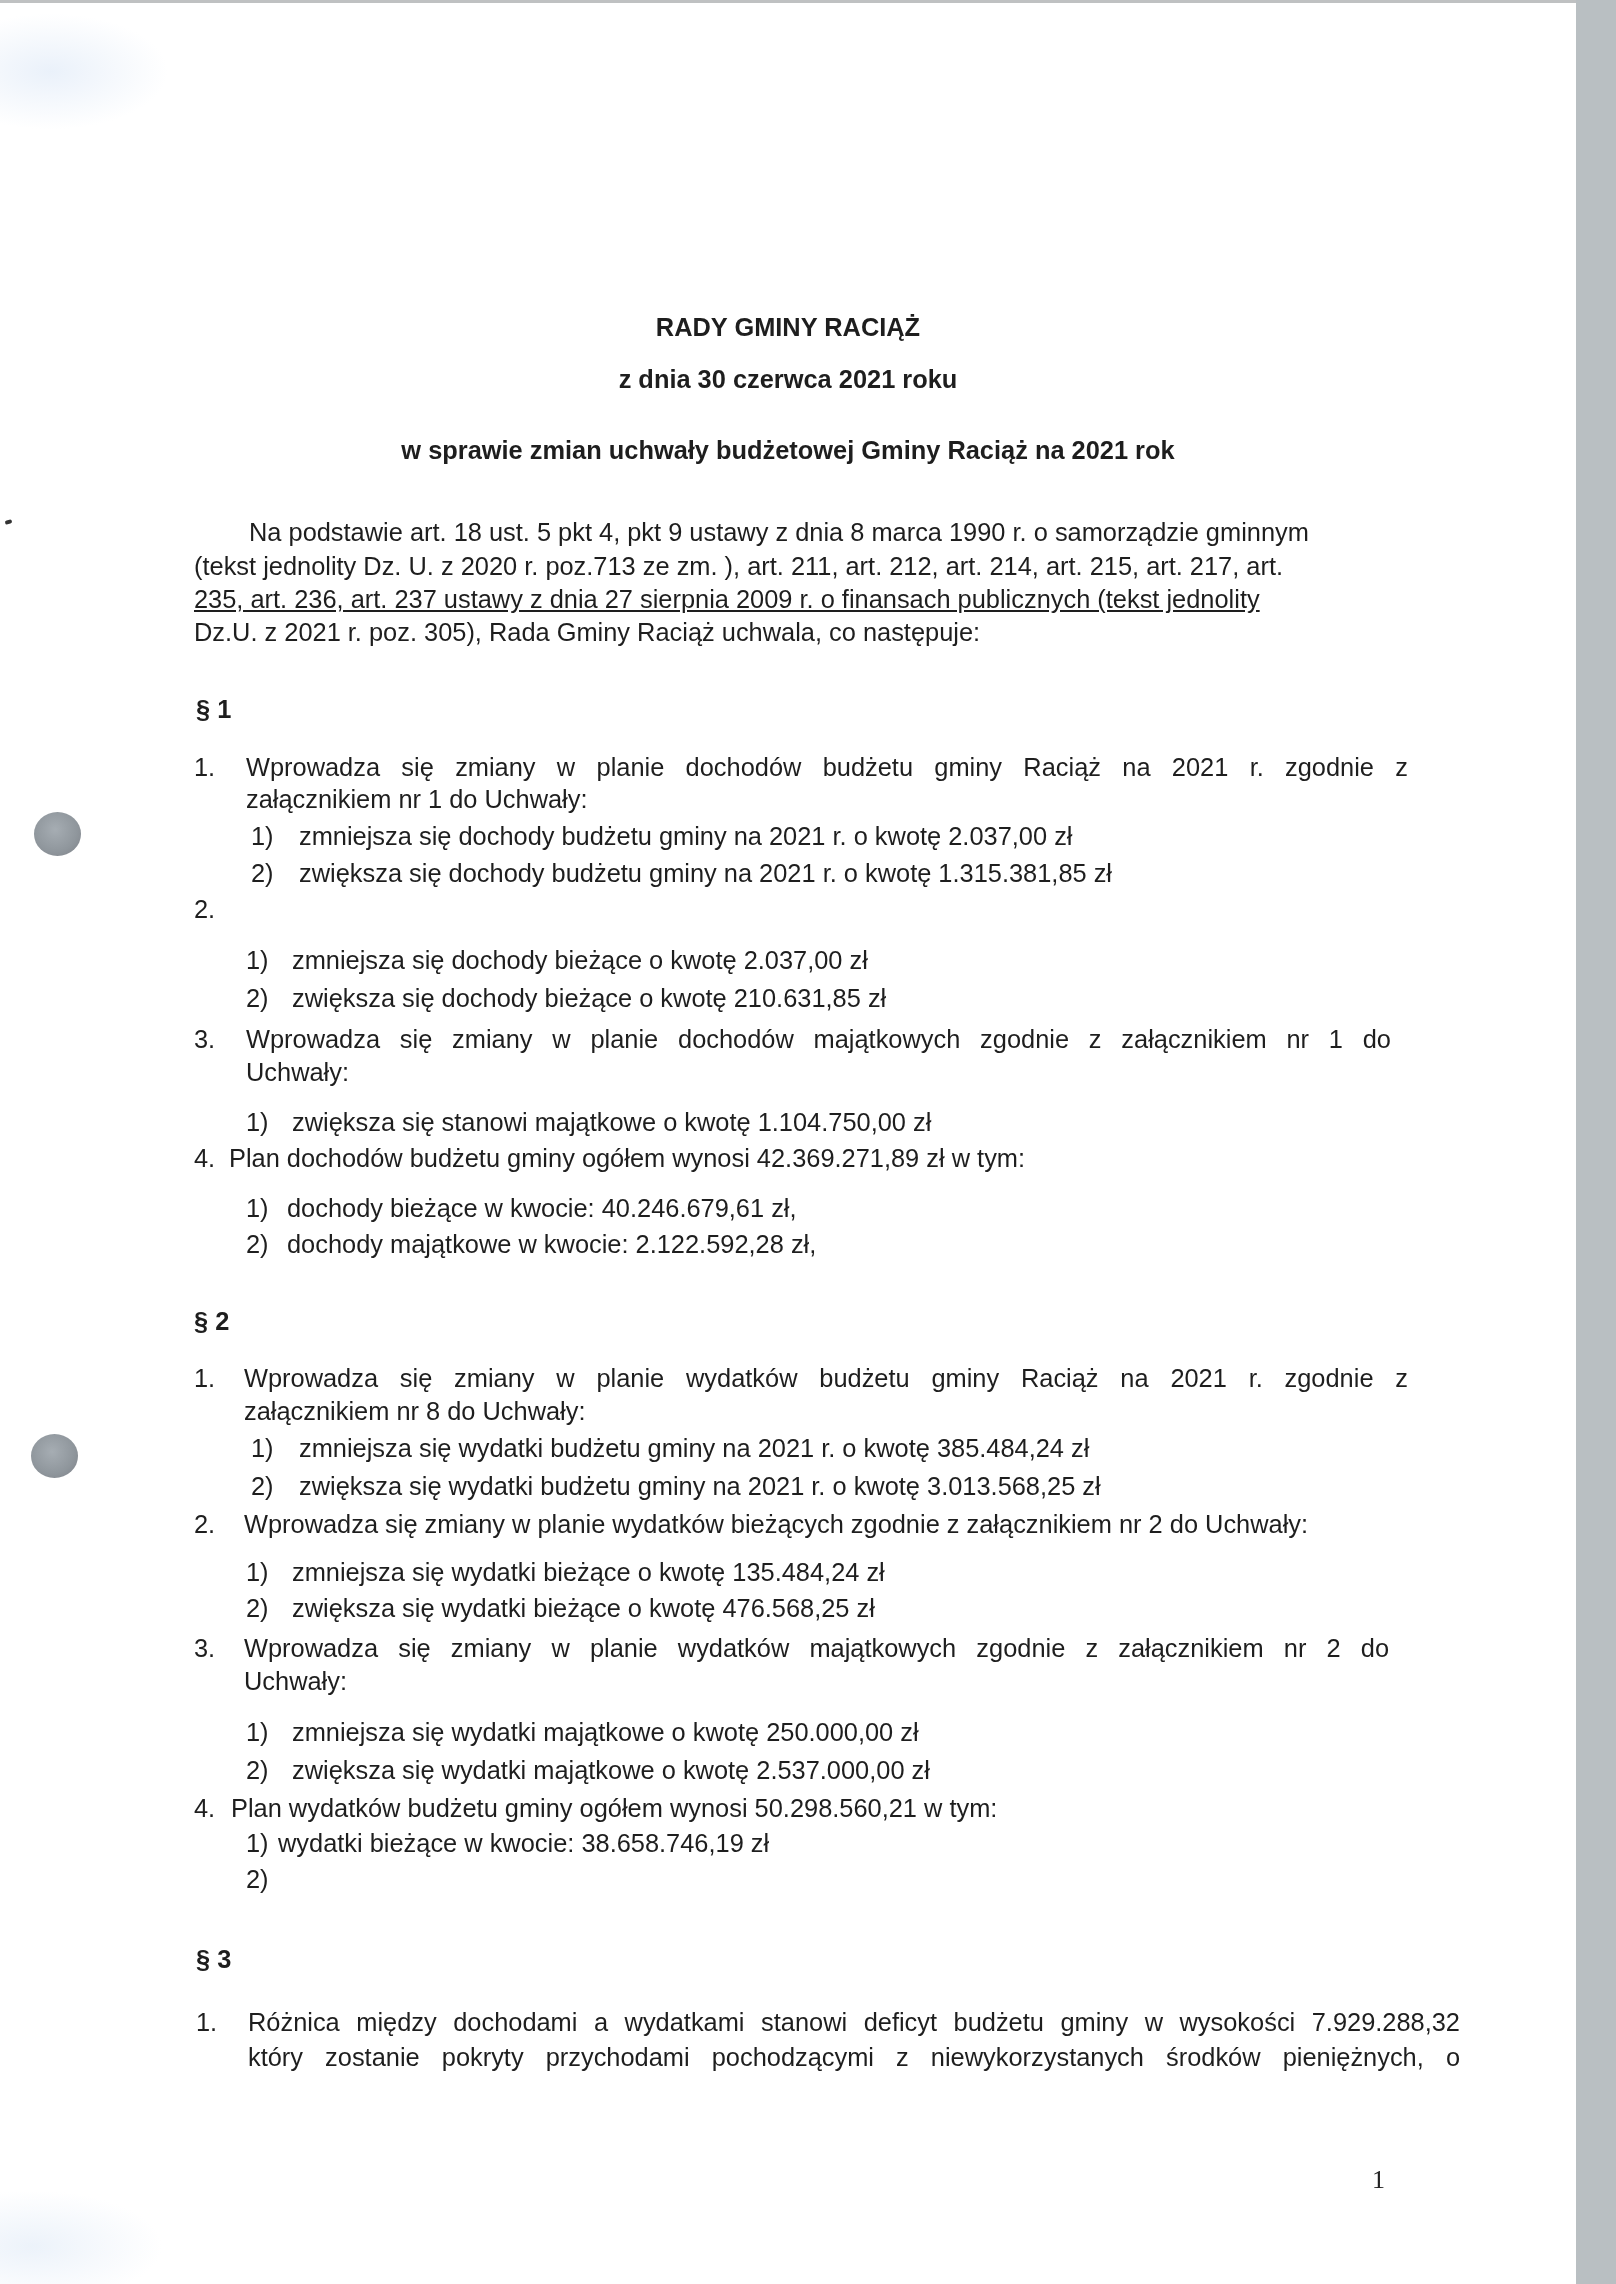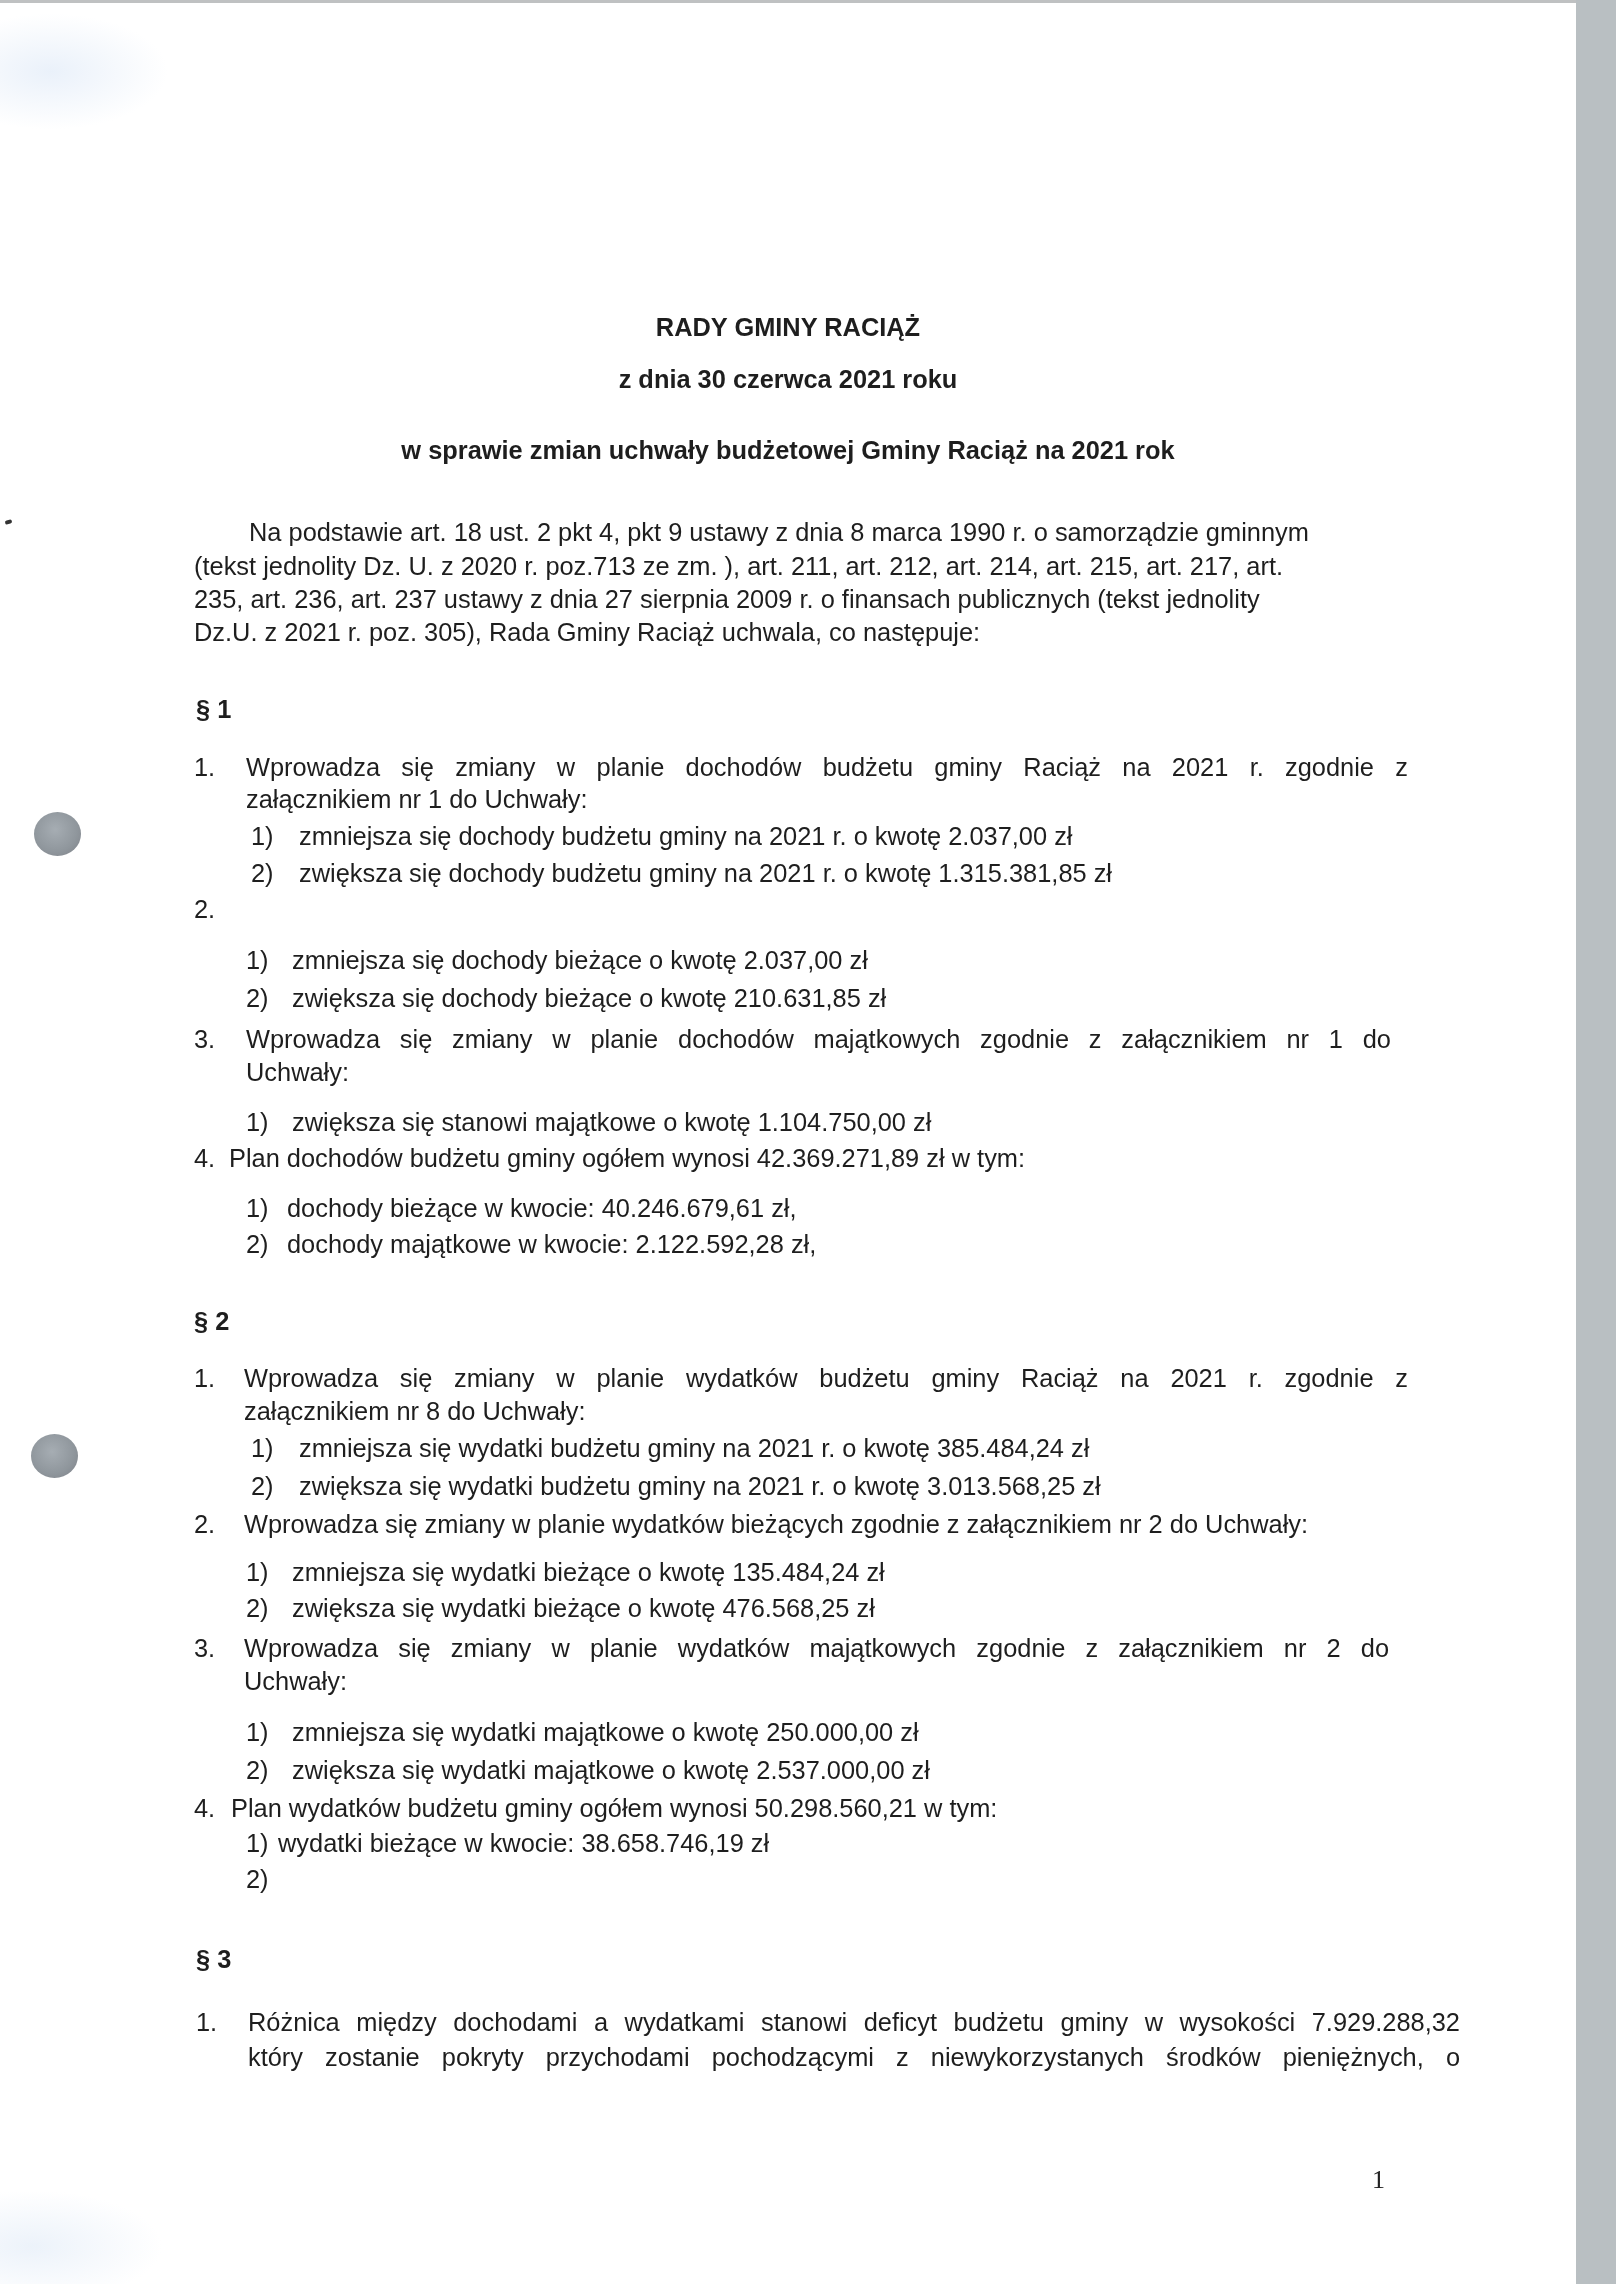--- a/index.html
+++ b/index.html
@@ -37,23 +37,23 @@
   <div class="scan-top"></div>
   <div class="scan-right"></div>
   <div class="hole" style="left:34px; top:812px;"></div>
   <div class="hole" style="left:31px; top:1434px;"></div>
   <div class="dash"></div>
 
   <div class="line center title" style="top:312px;">RADY GMINY RACIĄŻ</div>
   <div class="line center title" style="top:364px;">z dnia 30 czerwca 2021 roku</div>
   <div class="line center title" style="top:435px;">w sprawie zmian uchwały budżetowej Gminy Raciąż na 2021 rok</div>
 
-  <div class="line" style="left:249px; top:517px;">Na podstawie art. 18 ust. 2 pkt 4, pkt 9 ustawy z dnia 8 marca 1990 r. o samorządzie gminnym</div>
+  <div class="line" style="left:249px; top:517px;">Na podstawie art. 18 ust. 5 pkt 4, pkt 9 ustawy z dnia 8 marca 1990 r. o samorządzie gminnym</div>
   <div class="line" style="left:194px; top:551px;">(tekst jednolity Dz. U. z 2020 r.  poz.713 ze zm. ), art. 211, art. 212, art. 214, art. 215, art. 217, art.</div>
-  <div class="line" style="left:194px; top:584px;">235, art. 236, art. 237 ustawy z dnia 27 sierpnia 2009 r. o finansach publicznych (tekst jednolity</div>
+  <div class="line" style="left:194px; top:584px;text-decoration:underline;">235, art. 236, art. 237 ustawy z dnia 27 sierpnia 2009 r. o finansach publicznych (tekst jednolity</div>
   <div class="line" style="left:194px; top:617px;">Dz.U. z 2021 r. poz. 305), Rada Gminy Raciąż uchwala, co następuje:</div>
 
   <div class="line bold" style="left:196px; top:694px;">§ 1</div>
 
   <div class="num" style="left:194px; top:752px;">1.</div>
   <div class="line justify" style="left:246px; top:752px; width:1162px;">Wprowadza się zmiany w planie dochodów budżetu gminy Raciąż na 2021 r. zgodnie z</div>
   <div class="line" style="left:246px; top:784px;text-align:right;">załącznikiem nr 1 do Uchwały:</div>
   <div class="num" style="left:251px; top:821px;">1)</div>
   <div class="line" style="left:299px; top:821px;">zmniejsza się dochody budżetu gminy na 2021 r. o kwotę 2.037,00 zł</div>
   <div class="num" style="left:251px; top:858px;">2)</div>

